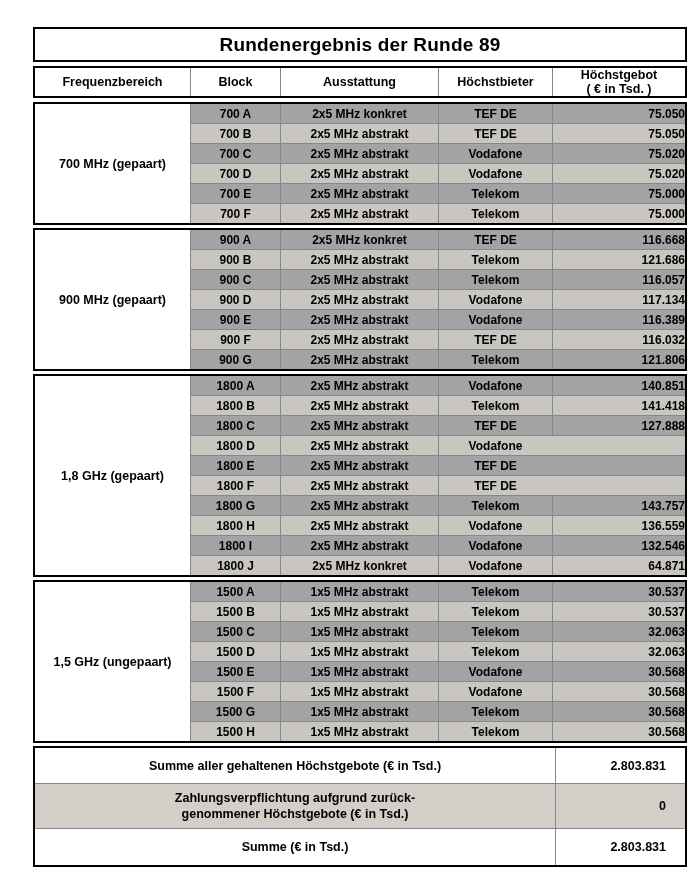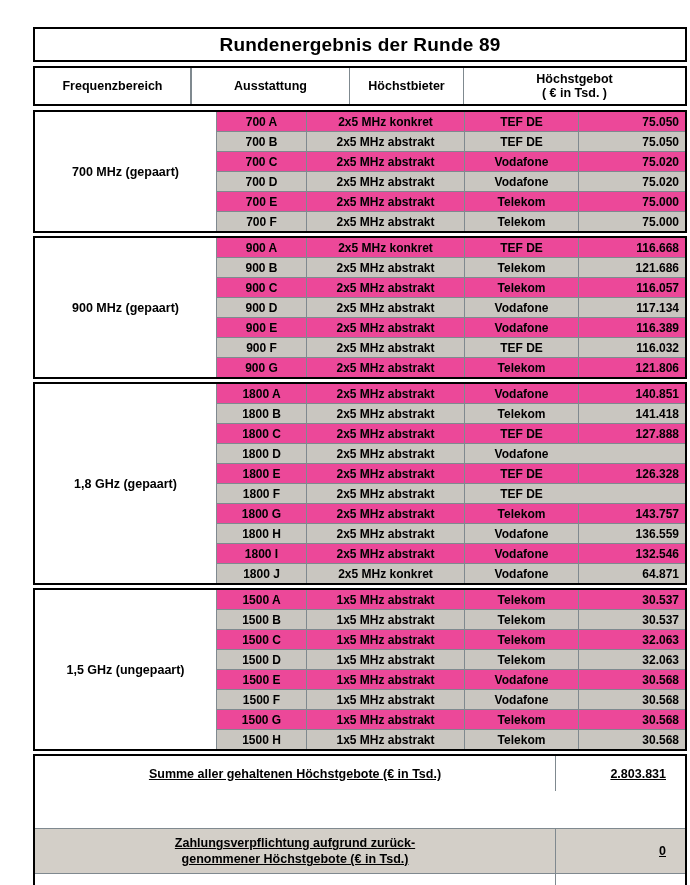--- a/index.html
+++ b/index.html
@@ -33,21 +33,21 @@
     align-items: center;
     justify-content: center;
   }
   .title-box .t {
     font-size: 19px;
     font-weight: 700;
     letter-spacing: 0.2px;
   }
   
   .header-box {
-    height: 40px;
+    height: 32px;
     margin-bottom: 4px;
     display: flex;
   }
   .hcell {
     display: flex;
     flex-direction: column;
     align-items: center;
     justify-content: center;
     font-size: 12.5px;
     font-weight: 700;
@@ -59,65 +59,64 @@
   .hc2 { width: 89px; }
   .hc3 { width: 158px; border-left: 1px solid var(--divider); }
   .hc4 { width: 114px; border-left: 1px solid var(--divider); }
   .hc5 { flex: 1; border-left: 1px solid var(--divider); }
   
   .group {
     display: flex;
     margin-bottom: 3px;
   }
   .band-cell {
-    width: 182px;
+    width: 156px;
     box-sizing: border-box;
     border-right: 1px solid var(--divider);
     display: flex;
     align-items: center;
     justify-content: center;
     font-size: 12.5px;
     font-weight: 700;
     text-align: center;
     background: #fff;
   }
   .rows { flex: 1; }
   .row {
     display: flex;
     align-items: center;
     height: 19px;
     box-sizing: content-box;
-    background: #ec4899;
+    background: #a3a3a3;
   }
   .row + .row { border-top: 1px solid var(--divider); }
   .row.stripe { background: var(--stripe); }
   .c {
     box-sizing: border-box;
     font-size: 12px;
     font-weight: 700;
     text-align: center;
     height: 100%;
     display: flex;
     align-items: center;
     justify-content: center;
   }
   .c.block  { width: 89px; }
   .c.ausst  { width: 158px; border-left: 1px solid var(--divider); }
   .c.bieter { width: 114px; border-left: 1px solid var(--divider); }
-  .c.gebot  { flex: 1; border-left: 1px solid var(--divider); justify-content: flex-end; padding-right: 6px; }
+  .c.gebot  { flex: 1; border-left: 1px solid var(--divider); justify-content: flex-end; padding-right: 0; }
   
   .summary-box { margin-top: 0; }
   .srow {
     display: flex;
     box-sizing: content-box;
     background: #fff;
-    text-decoration: underline;
   }
   .srow + .srow { border-top: 1px solid var(--divider); }
-  .srow.shaded { background: var(--summary-stripe); margin-top: 37px; }
+  .srow.shaded { background: var(--summary-stripe); }
   .srow .slabel {
     width: 520px;
     box-sizing: border-box;
     display: flex;
     flex-direction: column;
     align-items: center;
     justify-content: center;
     font-size: 12.5px;
     font-weight: 700;
     line-height: 16px;
@@ -142,20 +141,21 @@
 <body>
 
 <div class="page">
 
   <div class="box title-box">
     <div class="t">Rundenergebnis der Runde 89</div>
   </div>
 
   <div class="box header-box">
     <div class="hcell hc1">Frequenzbereich</div>
+    <div class="hcell hc2">Block</div>
     <div class="hcell hc3">Ausstattung</div>
     <div class="hcell hc4">Höchstbieter</div>
     <div class="hcell hc5">
       <span>Höchstgebot</span>
       <span>( € in Tsd. )</span>
     </div>
   </div>
 
   <div>
       <div class="box group">
@@ -269,21 +269,20 @@
           </div>
           <div class="row stripe">
             <div class="c block">1800 D</div>
             <div class="c ausst">2x5 MHz abstrakt</div>
             <div class="c bieter">Vodafone</div>
           </div>
           <div class="row">
             <div class="c block">1800 E</div>
             <div class="c ausst">2x5 MHz abstrakt</div>
             <div class="c bieter">TEF DE</div>
-            <div class="c gebot">126.328</div>
           </div>
           <div class="row stripe">
             <div class="c block">1800 F</div>
             <div class="c ausst">2x5 MHz abstrakt</div>
             <div class="c bieter">TEF DE</div>
           </div>
           <div class="row">
             <div class="c block">1800 G</div>
             <div class="c ausst">2x5 MHz abstrakt</div>
             <div class="c bieter">Telekom</div>

